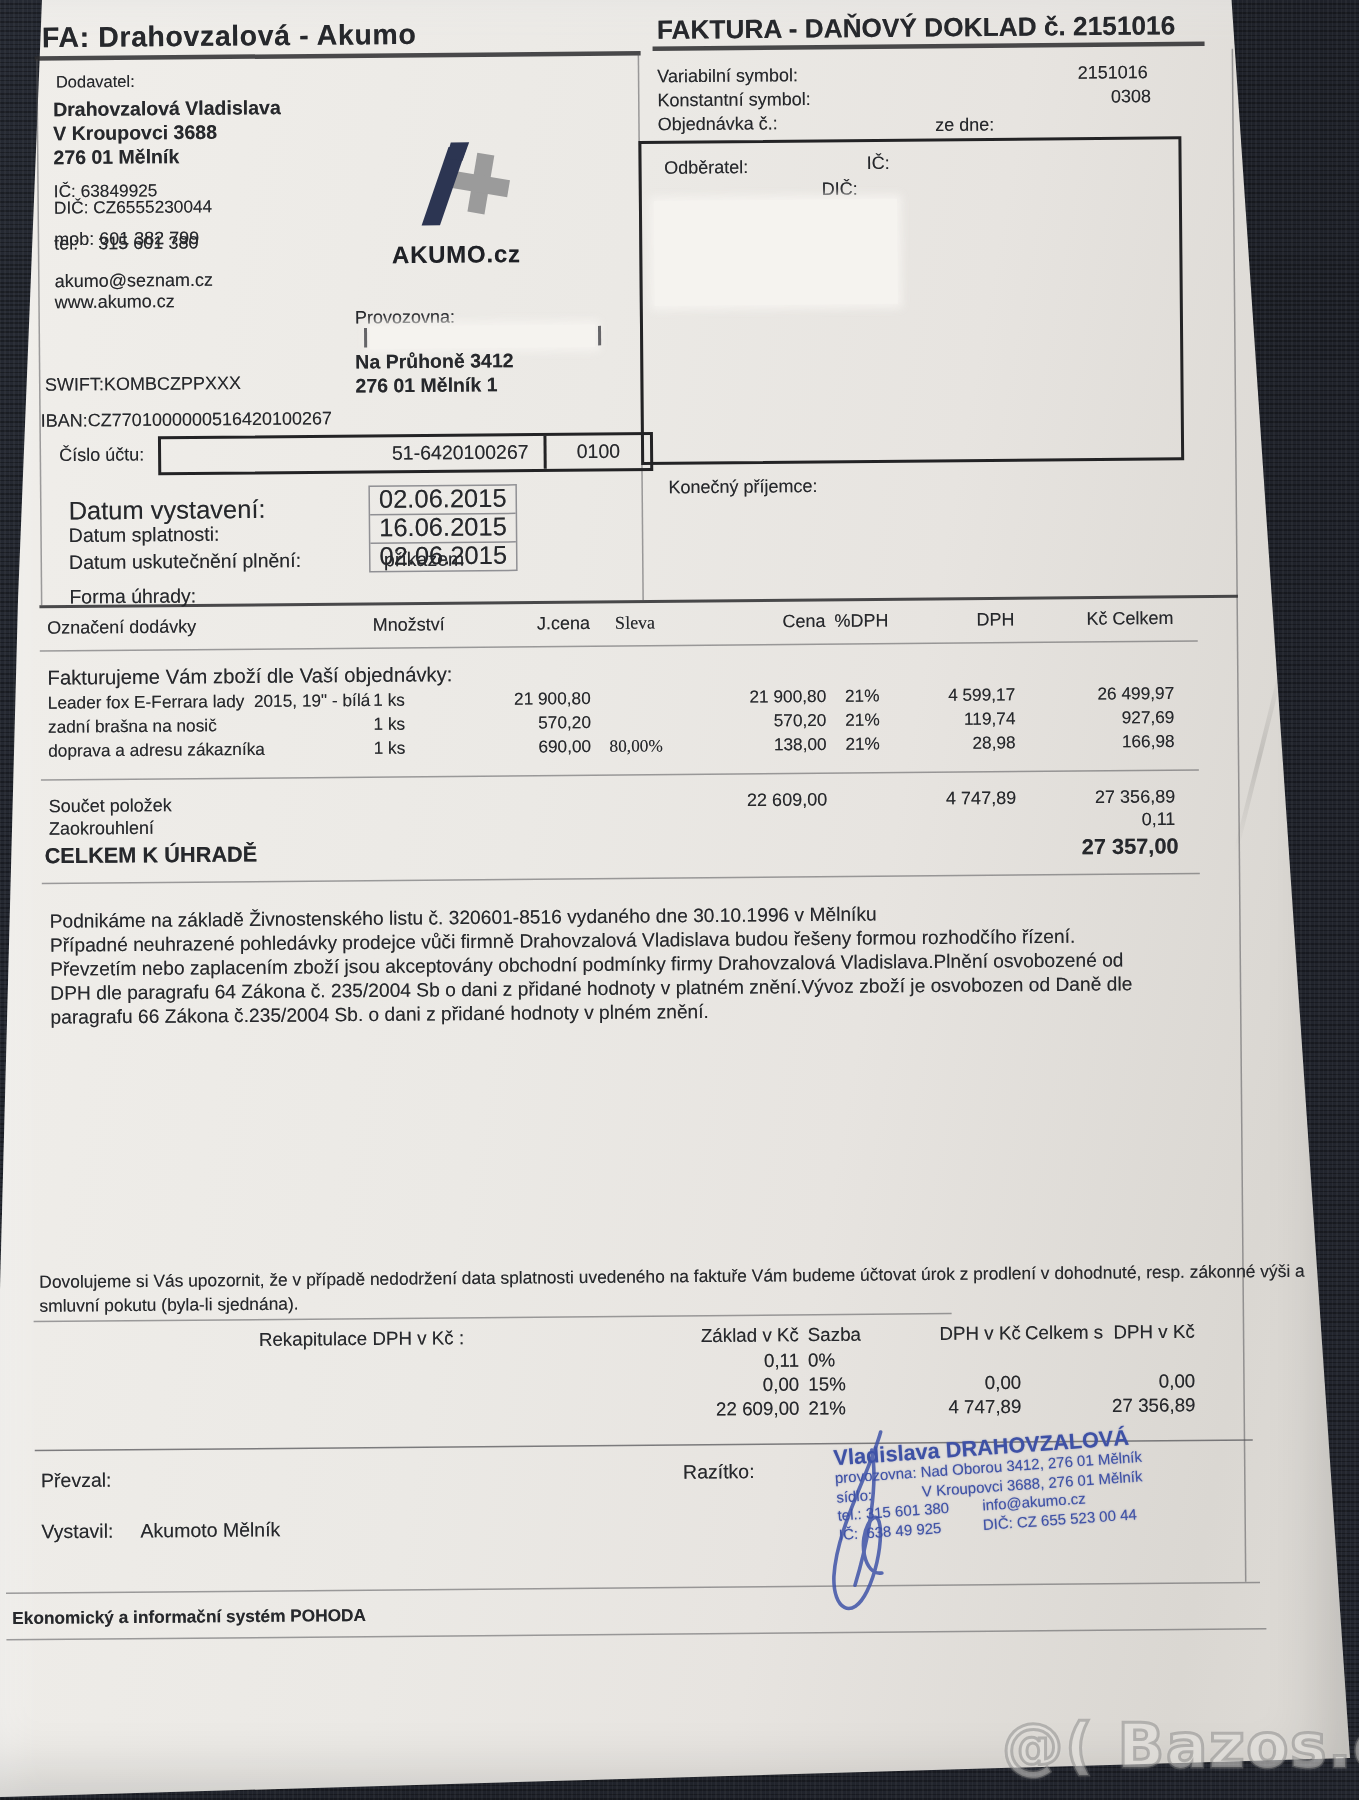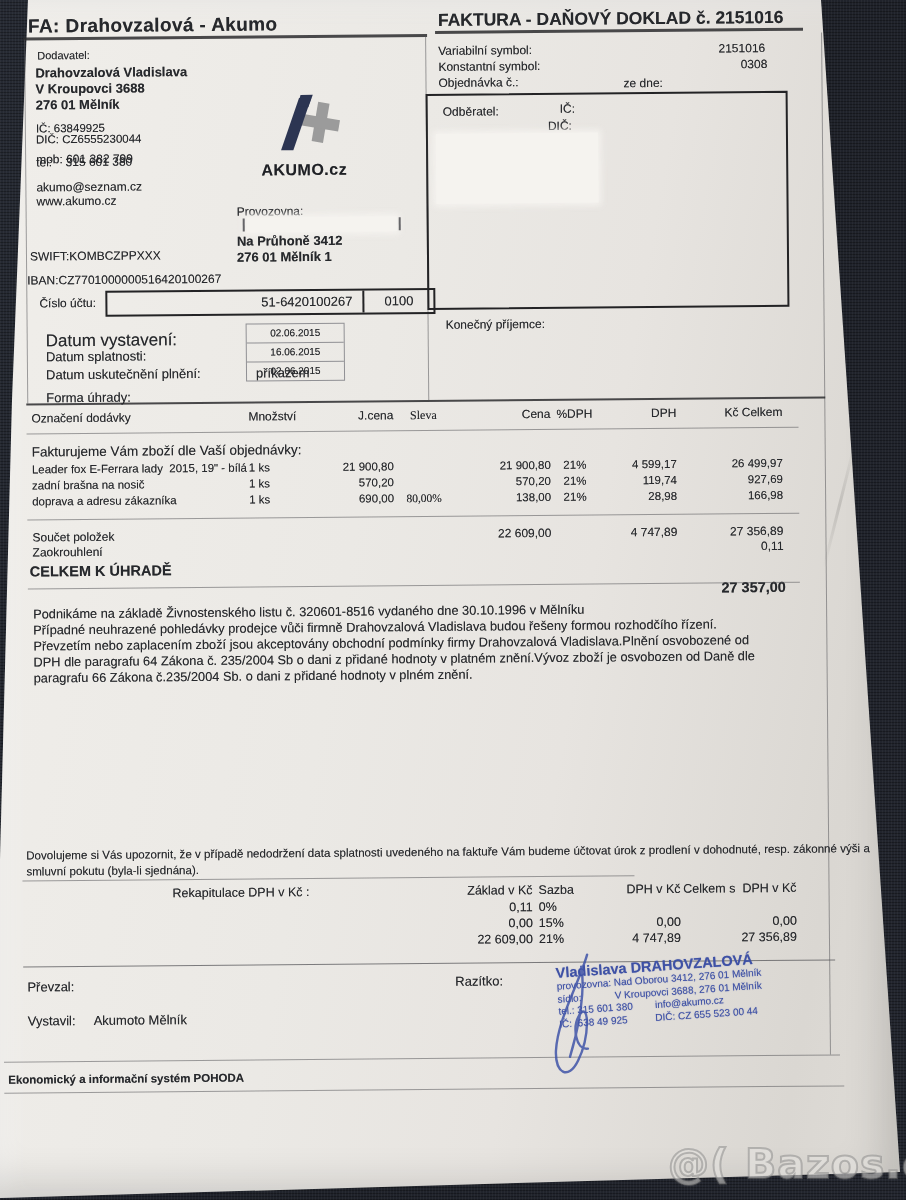--- a/index.html
+++ b/index.html
@@ -37,21 +37,21 @@
   .col-price{left:460px;width:92px;text-align:right;}
   .col-rate{left:556px;width:40px;text-align:center;}
   .col-vat{left:606px;width:72px;text-align:right;}
   .col-total{left:700px;width:84px;text-align:right;}
   .rk-base{left:420px;width:110px;text-align:right;}
   .rk-rate{left:536px;width:42px;text-align:left;}
   .rk-vat{left:600px;width:78px;text-align:right;}
   .rk-total{left:656px;width:138px;text-align:right;}
   .redact{position:absolute;background:#f5f3ef;box-shadow:0 0 6px 3px rgba(245,243,239,0.9);}
   .datebox{position:absolute;left:248px;top:322px;width:97px;border:1px solid #909094;}
-  .datebox div{height:18px;line-height:18px;text-align:center;font-size:10px;}
+  .datebox div{height:18px;line-height:18px;text-align:center;font-size:17px;}
   .datebox div + div{border-top:1px solid #909094;}
   #accbox{position:absolute;left:108px;top:288px;width:326px;height:22px;border:2px solid #232325;display:flex;}
   #accbox .cell1{width:245px;text-align:right;padding-right:10px;line-height:22px;font-size:13px;}
   #accbox .cell2{flex:1;border-left:2px solid #232325;text-align:center;line-height:22px;font-size:13px;}
   #custbox{position:absolute;left:430px;top:94px;width:358px;height:212px;border:2px solid #232325;}
   #stamp{position:absolute;left:552px;top:966px;width:310px;color:#3e51a5;
     transform:rotate(-3.5deg);transform-origin:left top;text-shadow:0 0 1px rgba(62,81,165,0.55);}
   #stamp .s1{font-size:14.5px;font-weight:bold;white-space:pre;}
   #stamp .s{font-size:10px;line-height:12.5px;white-space:pre;}
   #watermark{position:absolute;left:668px;top:1140px;font-size:41px;font-weight:bold;
@@ -129,21 +129,21 @@
 
   <div class="t" style="left:443px;top:44px;">Variabilní symbol:</div>
   <div class="t" style="left:650px;top:44px;width:120px;text-align:right;">2151016</div>
   <div class="t" style="left:443px;top:60px;">Konstantní symbol:</div>
   <div class="t" style="left:650px;top:60px;width:122px;text-align:right;">0308</div>
   <div class="t" style="left:443px;top:76px;">Objednávka č.:</div>
   <div class="t" style="left:628px;top:78px;">ze dne:</div>
 
   <div id="custbox">
     <div class="t" style="left:15px;top:9px;">Odběratel:</div>
-    <div class="t" style="left:108px;top:7px;padding-left:24px;">IČ:</div>
+    <div class="t" style="left:126px;top:7px;padding-left:24px;">IČ:</div>
     <div class="t" style="left:120px;top:24px;">DIČ:</div>
     <div class="redact" style="left:8px;top:38px;width:162px;height:70px;"></div>
   </div>
   <div class="t" style="left:448px;top:318px;">Konečný příjemce:</div>
 
   <div class="row" style="top:408px;font-size:12px;">
     <span class="col-name">Označení dodávky</span>
     <span class="col-qty">Množství</span>
     <span class="col-unit">J.cena</span>
     <span class="col-sleva">Sleva</span>
@@ -194,21 +194,21 @@
     <span class="col-price">22 609,00</span>
     <span class="col-vat">4 747,89</span>
     <span class="col-total">27 356,89</span>
   </div>
   <div class="row" style="top:542px;font-size:12px;">
     <span class="col-name">Zaokrouhlení</span>
     <span class="col-total">0,11</span>
   </div>
   <div class="row b" style="top:560px;font-size:14.5px;">
     <span style="left:30px;">CELKEM K ÚHRADĚ</span>
-    <span class="col-total" style="width:86px;margin-top:22px;">27 357,00</span>
+    <span class="col-total" style="width:86px;">27 357,00</span>
   </div>
   <div class="lnf" style="left:28px;top:585px;width:772px;height:1px;"></div>
 
   <div class="t" style="left:33px;top:603px;font-size:12.8px;">Podnikáme na základě Živnostenského listu č. 320601-8516 vydaného dne 30.10.1996 v Mělníku</div>
   <div class="t" style="left:33px;top:619px;font-size:12.8px;">Případné neuhrazené pohledávky prodejce vůči firmně Drahovzalová Vladislava budou řešeny formou rozhodčího řízení.</div>
   <div class="t" style="left:33px;top:635px;font-size:12.8px;">Převzetím nebo zaplacením zboží jsou akceptovány obchodní podmínky firmy Drahovzalová Vladislava.Plnění osvobozené od</div>
   <div class="t" style="left:33px;top:651px;font-size:12.8px;">DPH dle paragrafu 64 Zákona č. 235/2004 Sb o dani z přidané hodnoty v platném znění.Vývoz zboží je osvobozen od Daně dle</div>
   <div class="t" style="left:33px;top:667px;font-size:12.8px;">paragrafu 66 Zákona č.235/2004 Sb. o dani z přidané hodnoty v plném znění.</div>
 
   <div class="t" style="left:24px;top:845px;font-size:11.6px;">Dovolujeme si Vás upozornit, že v případě nedodržení data splatnosti uvedeného na faktuře Vám budeme účtovat úrok z prodlení v dohodnuté, resp. zákonné výši a</div>

